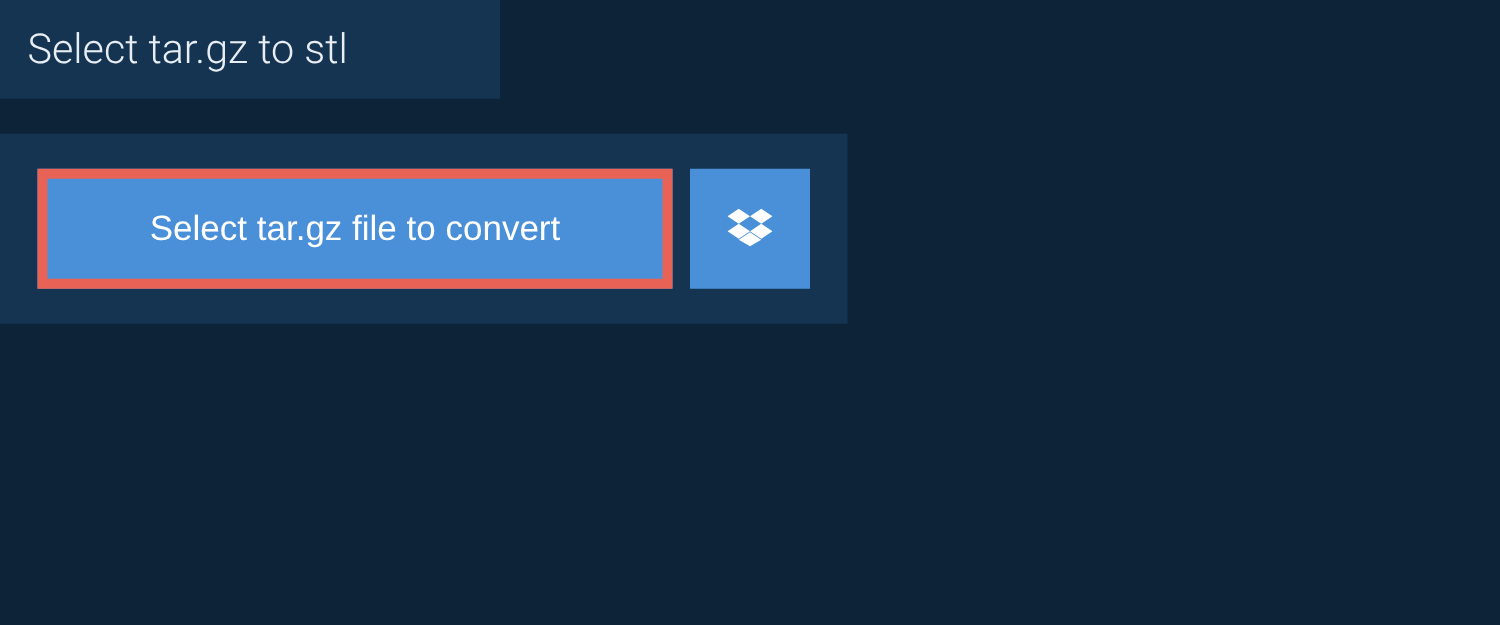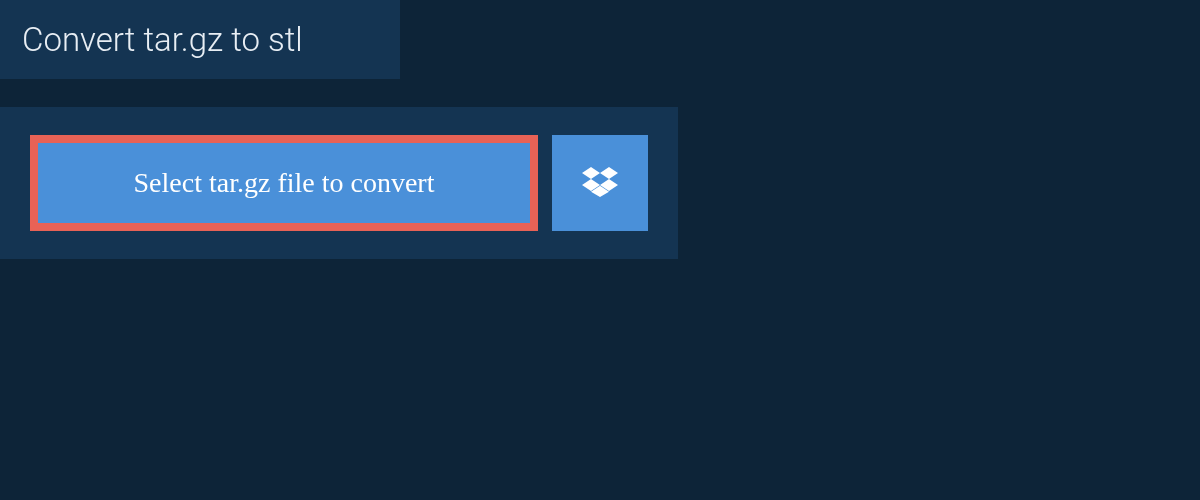--- a/index.html
+++ b/index.html
@@ -32,21 +32,21 @@
       width: 678px;
     }
     .select-file-button {
       background: #4a90d9;
       border: 8px solid #e86256;
       color: #ffffff;
       font-size: 28px;
       font-weight: 300;
       padding: 24px 47px;
       cursor: pointer;
-      font-family: Liberation Serif, serif;
+      font-family: Liberation Sans, sans-serif;
       flex: 1;
       text-align: center;
     }
     .dropbox-button {
       background: #4a90d9;
       border: none;
       width: 96px;
       cursor: pointer;
       display: flex;
       align-items: center;
@@ -57,21 +57,21 @@
       height: 36px;
       fill: #ffffff;
     }
   </style>
 </head>
 <body>
 
 
 
 <div class="tab-header">
-  <span>Convert tar.gz to stl</span>
+  <span>Select tar.gz to stl</span>
 </div>
 
 <div class="upload-panel">
   <button class="select-file-button">
     <span>Select tar.gz file to convert</span>
   </button>
   <button class="dropbox-button">
     <span>
       <svg viewBox="0 0 24 24">
         <path d="M6 2L0 6l6 4-6 4 6 4 6-4 6 4 6-4-6-4 6-4-6-4-6 4-6-4zm6 4l6 4-6 4-6-4 6-4zm-6 12.5l6-4 6 4-6 3.5-6-3.5z"></path>

